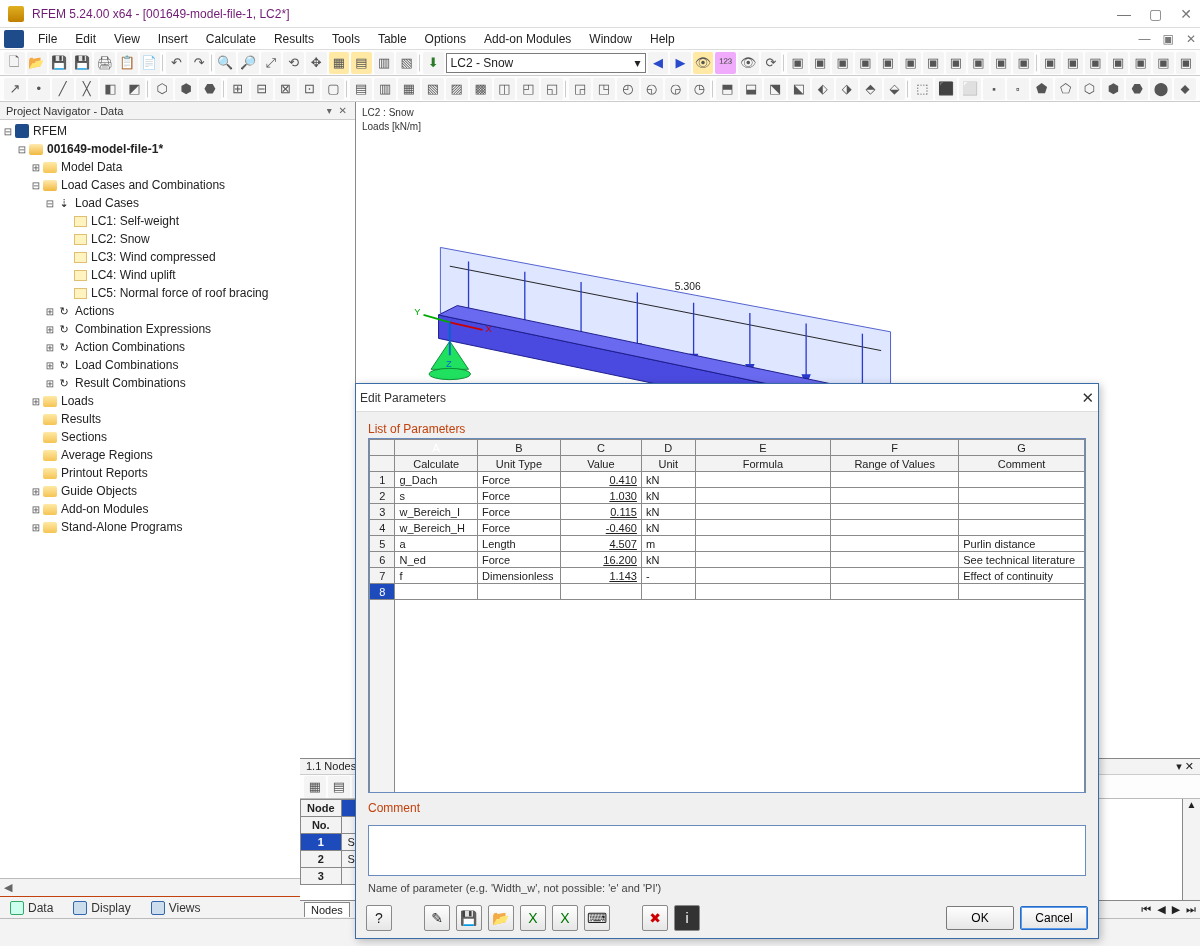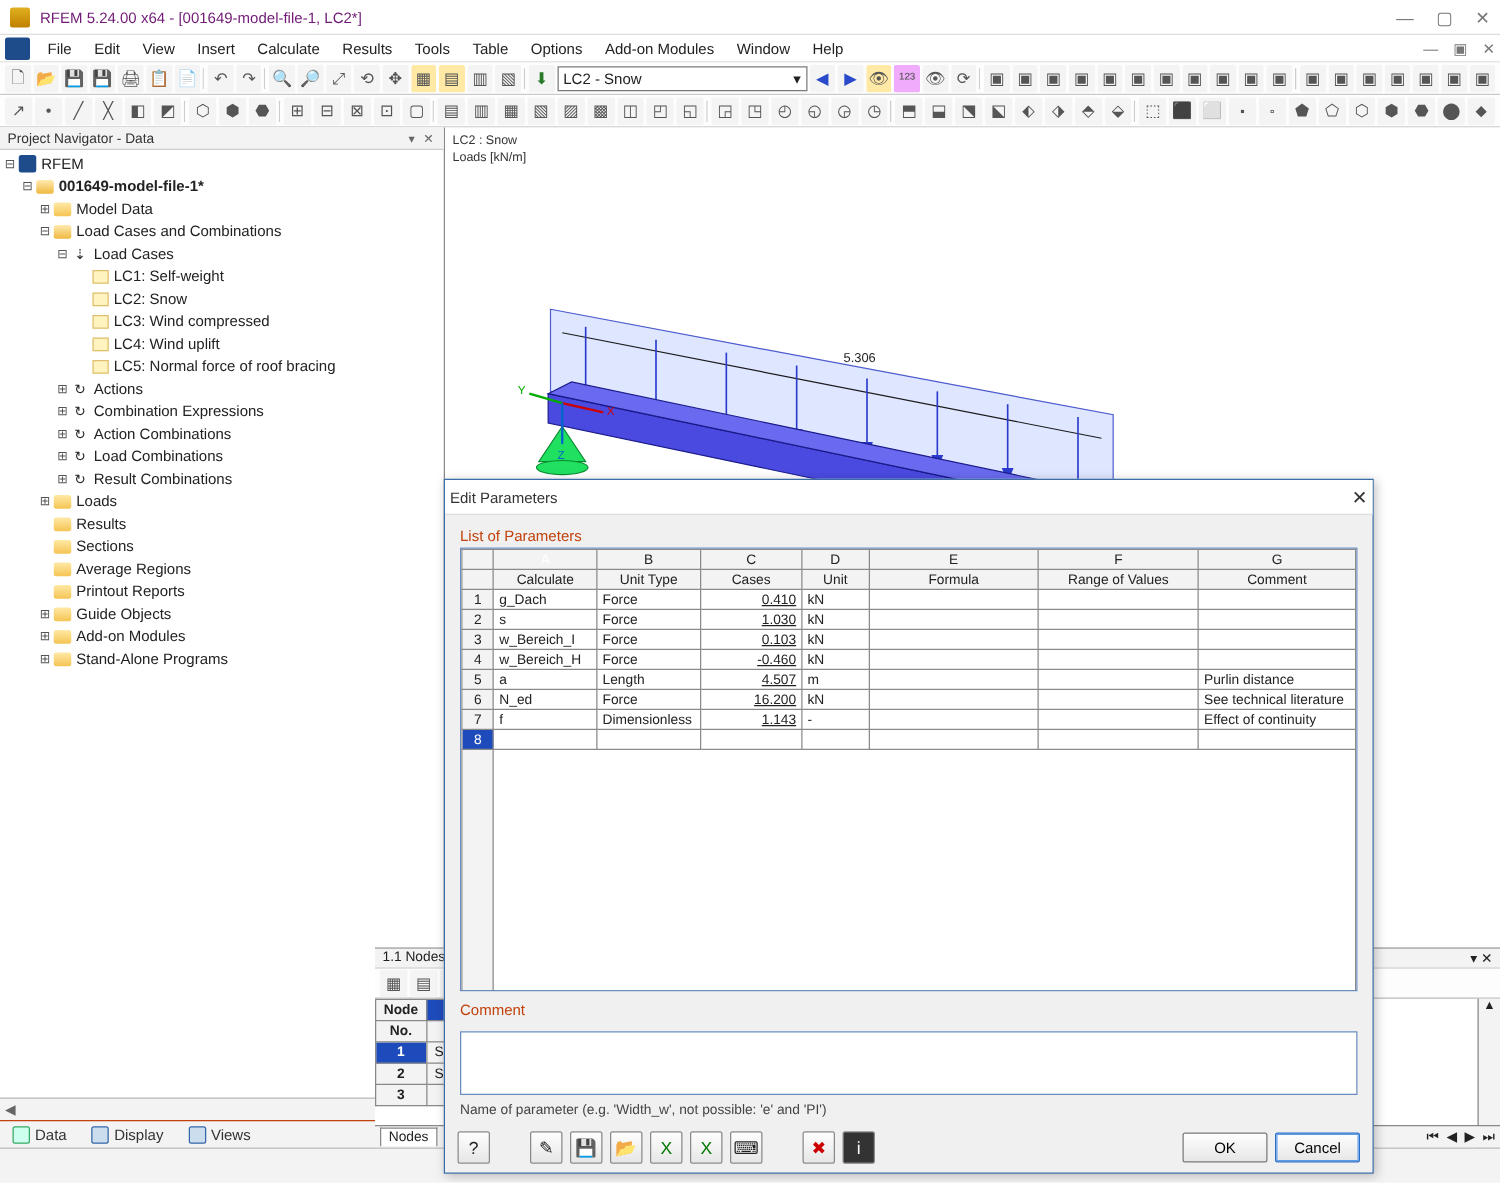--- a/index.html
+++ b/index.html
@@ -778,21 +778,21 @@
             <th class="col-letter">C</th>
             <th class="col-letter">D</th>
             <th class="col-letter">E</th>
             <th class="col-letter">F</th>
             <th class="col-letter">G</th>
           </tr>
           <tr>
             <th></th>
             <th>Calculate</th>
             <th>Unit Type</th>
-            <th>Cases</th>
+            <th>Value</th>
             <th>Unit</th>
             <th>Formula</th>
             <th>Range of Values</th>
             <th>Comment</th>
           </tr>
         </thead>
         <tbody id="param-rows">
             <tr>
               <th>1</th>
               <td>g_Dach</td>
@@ -810,21 +810,21 @@
               <td class="num">1.030</td>
               <td>kN</td>
               <td></td>
               <td></td>
               <td></td>
             </tr>
             <tr>
               <th>3</th>
               <td>w_Bereich_I</td>
               <td>Force</td>
-              <td class="num">0.103</td>
+              <td class="num">0.115</td>
               <td>kN</td>
               <td></td>
               <td></td>
               <td></td>
             </tr>
             <tr>
               <th>4</th>
               <td>w_Bereich_H</td>
               <td>Force</td>
               <td class="num">-0.460</td>

